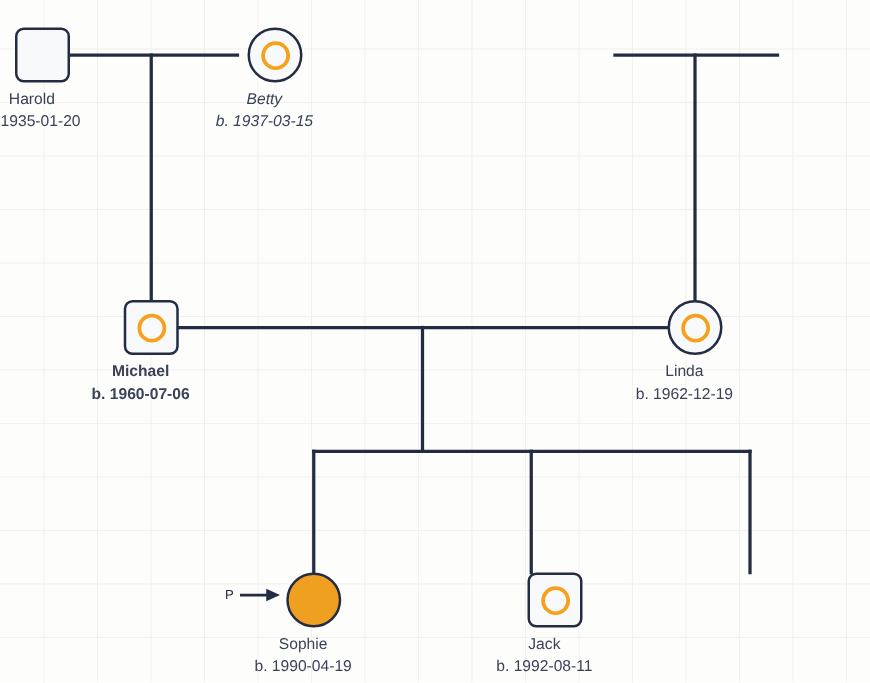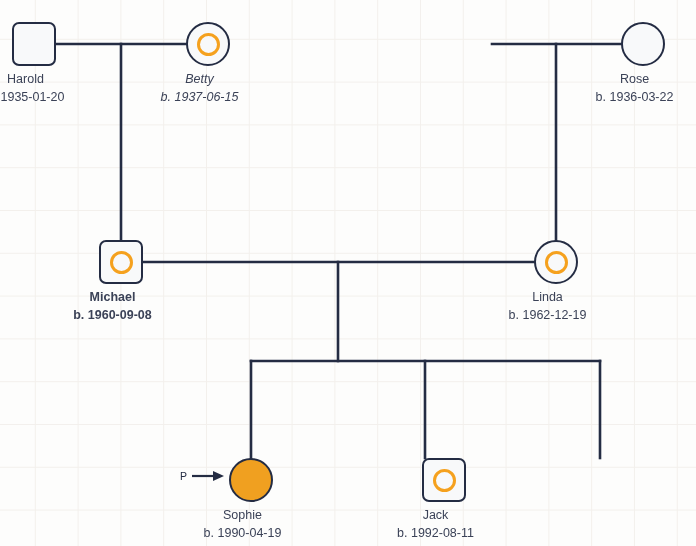--- a/index.html
+++ b/index.html
@@ -114,46 +114,39 @@
   </svg>
 
   <div class="node" style="left:12px; top:22px;">
     <div class="shape male"></div>
     <div class="labels">
       <div class="node-name">Harold</div>
       <div class="node-dob">b. 1935-01-20</div>
     </div>
   </div>
 
-  <div class="node" style="left:186px; top:22px;font-style:italic;">
+  <div class="node" style="left:198px; top:22px;font-style:italic;">
     <div class="shape female">
       <div class="marker-ring"></div>
     </div>
     <div class="labels">
       <div class="node-name">Betty</div>
-      <div class="node-dob">b. 1937-06-15</div>
+      <div class="node-dob">b. 1937-03-15</div>
     </div>
   </div>
 
 
-  <div class="node" style="left:621px; top:22px;">
-    <div class="shape female"></div>
-    <div class="labels">
-      <div class="node-name">Rose</div>
-      <div class="node-dob">b. 1936-03-22</div>
-    </div>
-  </div>
 
   <div class="node" style="left:99px; top:240px;font-weight:bold;">
     <div class="shape male">
       <div class="marker-ring"></div>
     </div>
     <div class="labels">
       <div class="node-name">Michael</div>
-      <div class="node-dob">b. 1960-09-08</div>
+      <div class="node-dob">b. 1960-07-06</div>
     </div>
   </div>
 
   <div class="node" style="left:534px; top:240px;">
     <div class="shape female">
       <div class="marker-ring"></div>
     </div>
     <div class="labels">
       <div class="node-name">Linda</div>
       <div class="node-dob">b. 1962-12-19</div>

